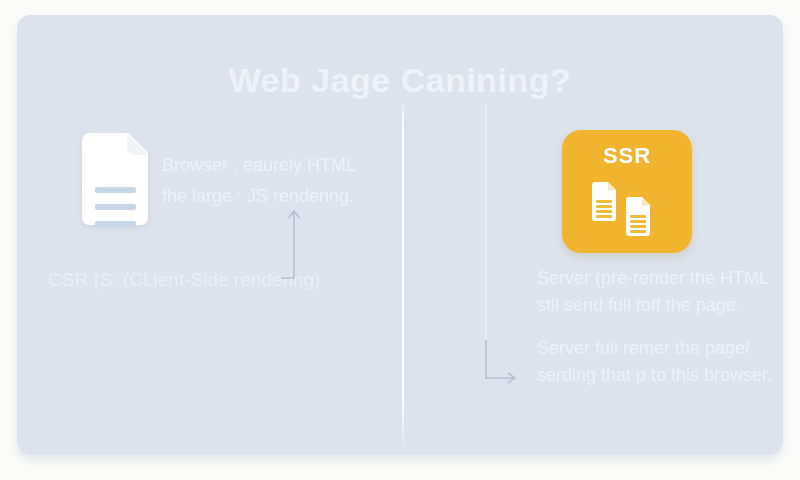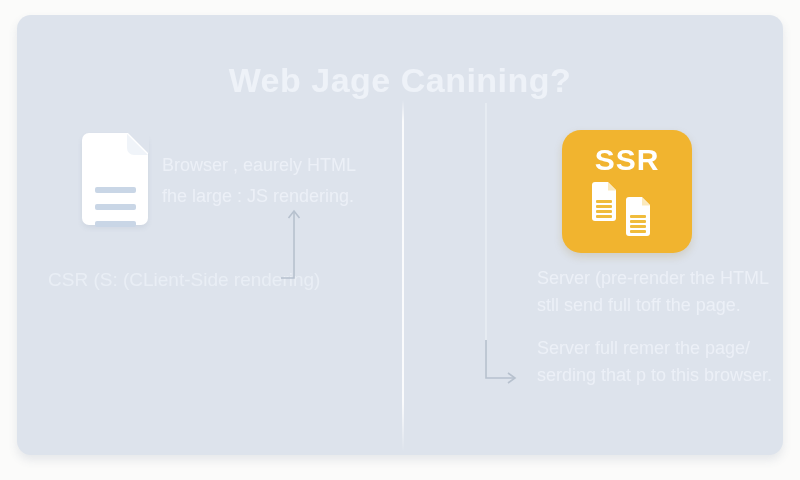--- a/index.html
+++ b/index.html
@@ -93,21 +93,21 @@
   
   .ssr-card{
     position:absolute;left:545px;top:115px;width:130px;height:123px;
     background:var(--ssr-bg);
     border-radius:19px;
     box-shadow:0 4px 8px rgba(150,110,20,0.18);
   }
   .ssr-card .ssr-label{
     position:absolute;top:13px;left:0;width:100%;
     text-align:center;
-    font-size:30px;font-weight:bold;letter-spacing:1px;
+    font-size:22px;font-weight:bold;letter-spacing:1px;
     color:var(--icon-white);
   }
   .mini-doc{
     position:absolute;width:24px;height:39px;
     background:var(--icon-white);
     border-radius:3px;
   }
   .mini-doc.d1{left:30px;top:52px;}
   .mini-doc.d2{left:64px;top:67px;}
   .mini-doc .fold-cut{

